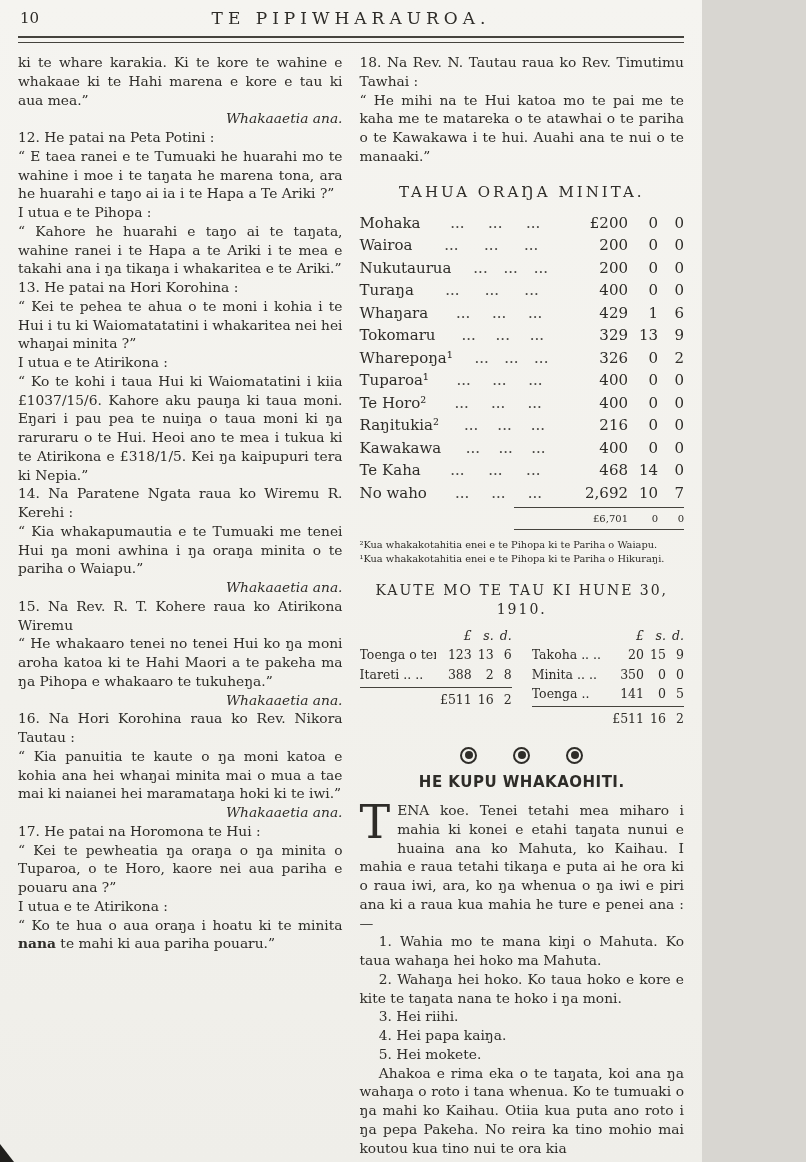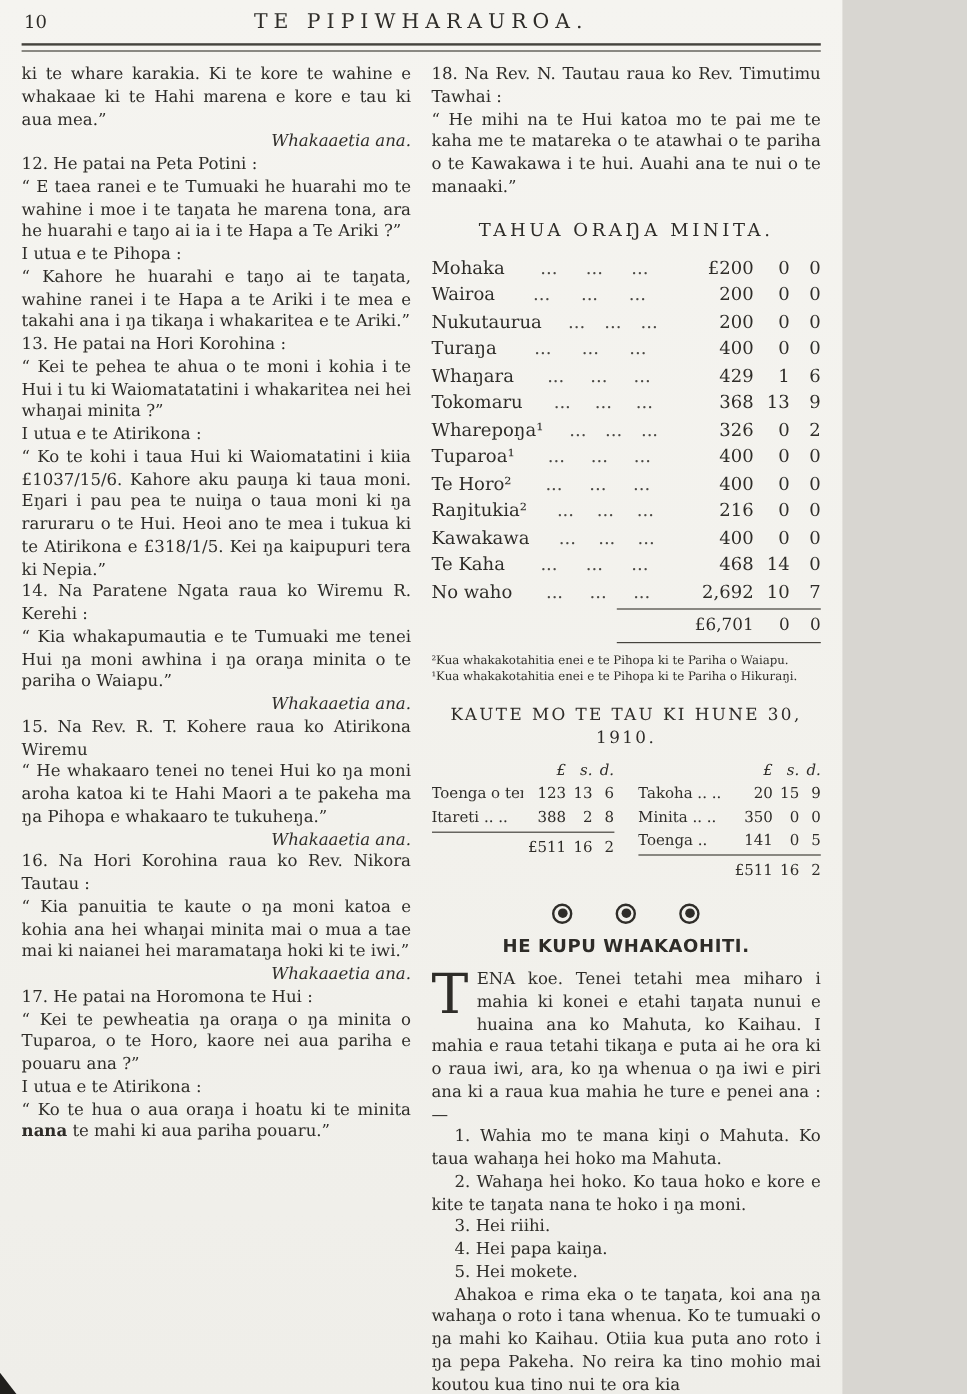--- a/index.html
+++ b/index.html
@@ -20,21 +20,21 @@
   
   .t-head{text-align:center;font-size:15px;letter-spacing:3px;margin:16px 0 10px;text-align:center;}
   .t-table{font-size:15px;}
   .t-row{display:flex;align-items:center;line-height:1.5;}
   .t-name{white-space:nowrap;}
   .t-lead{flex:1;display:flex;justify-content:space-evenly;overflow:hidden;color:#4a4843;padding:0 6px;}
   .t-pounds{width:58px;text-align:right;}
   .t-s{width:30px;text-align:right;}
   .t-d{width:26px;text-align:right;}
   .rule-r{border-top:1px solid #45433d;width:170px;margin-left:auto;margin-top:3px;}
-  .t-total{margin-top:3px;font-size:14px;}
+  .t-total{margin-top:3px;font-size:10px;}
   .footnotes{margin-top:8px;}
   .footnote{font-size:9.8px;line-height:1.4;text-align:left;}
   
   .k-head{text-align:center;font-size:14px;letter-spacing:2px;margin:15px 0 7px;}
   .k-table{display:flex;gap:20px;font-size:12.5px;line-height:1.55;}
   .k-half{flex:1;min-width:0;}
   .k-row{display:flex;align-items:baseline;}
   .k-label{flex:1;white-space:nowrap;overflow:hidden;}
   .k-p{width:36px;text-align:right;}
   .k-s{width:22px;text-align:right;}
@@ -167,21 +167,21 @@
             <span class="t-d">6</span>
           </div>
 
           <div class="t-row">
             <span class="t-name">Tokomaru</span>
             <span class="t-lead">
               <span>...</span>
               <span>...</span>
               <span>...</span>
             </span>
-            <span class="t-pounds">368</span>
+            <span class="t-pounds">329</span>
             <span class="t-s">13</span>
             <span class="t-d">9</span>
           </div>
 
           <div class="t-row">
             <span class="t-name">Wharepoŋa¹</span>
             <span class="t-lead">
               <span>...</span>
               <span>...</span>
               <span>...</span>

